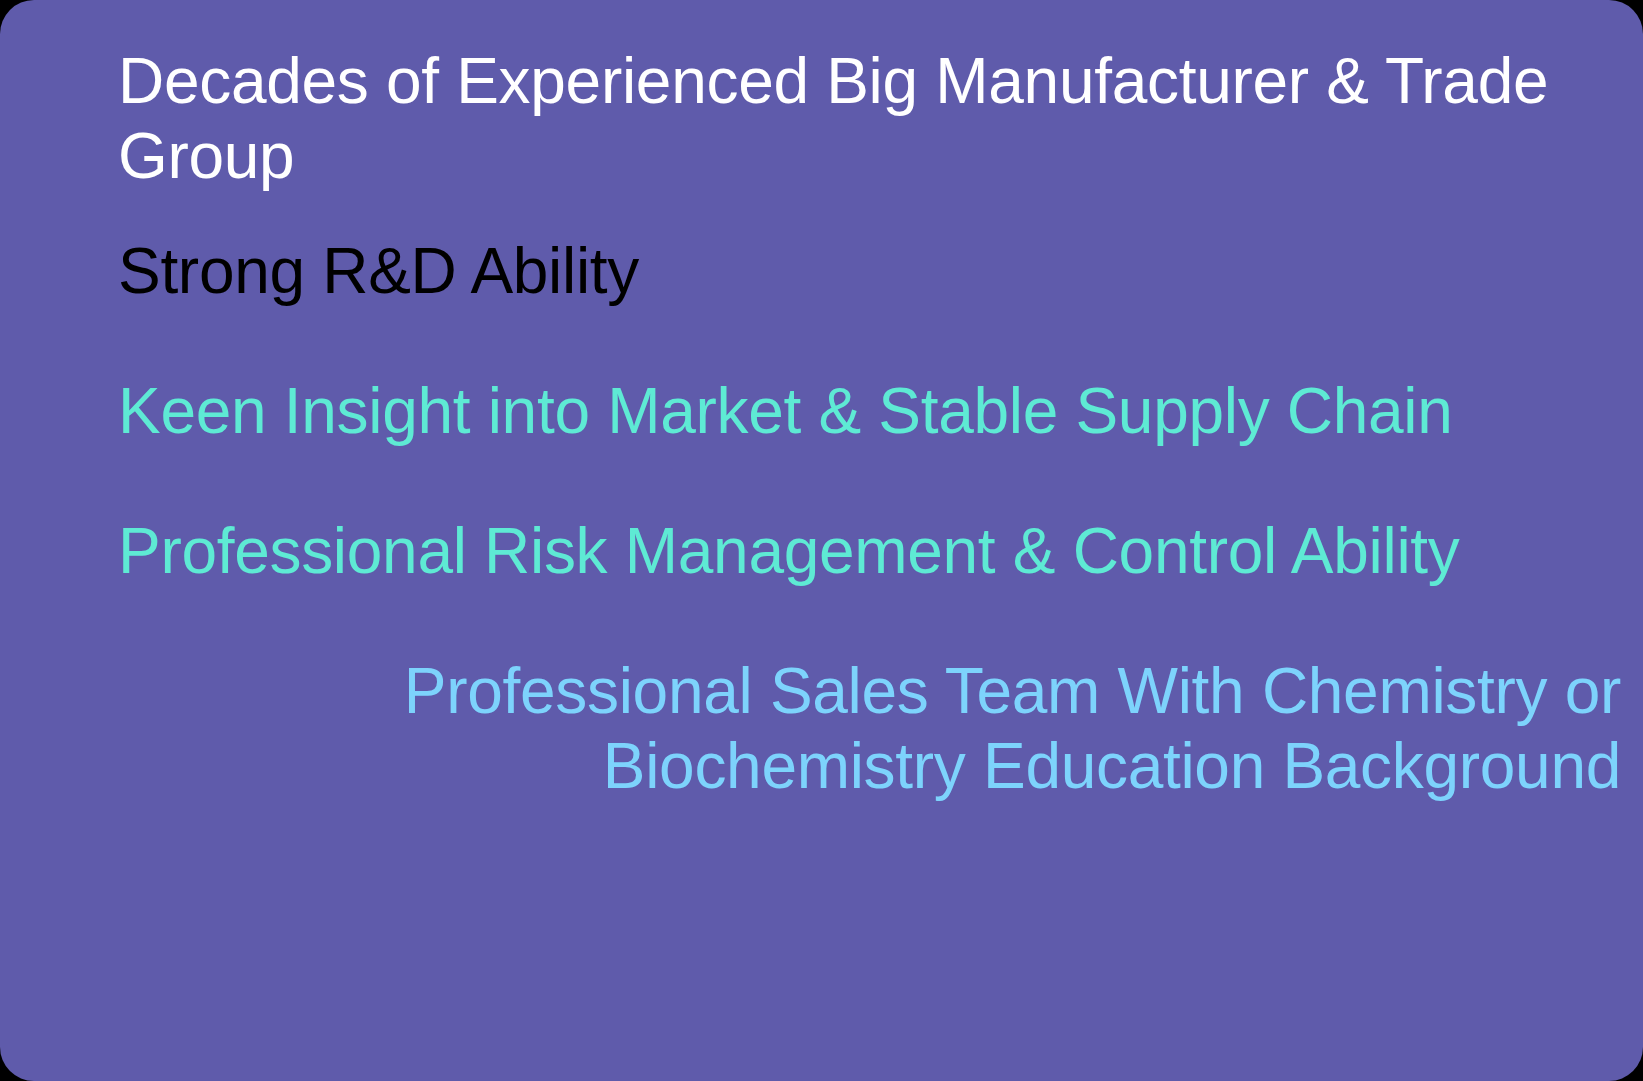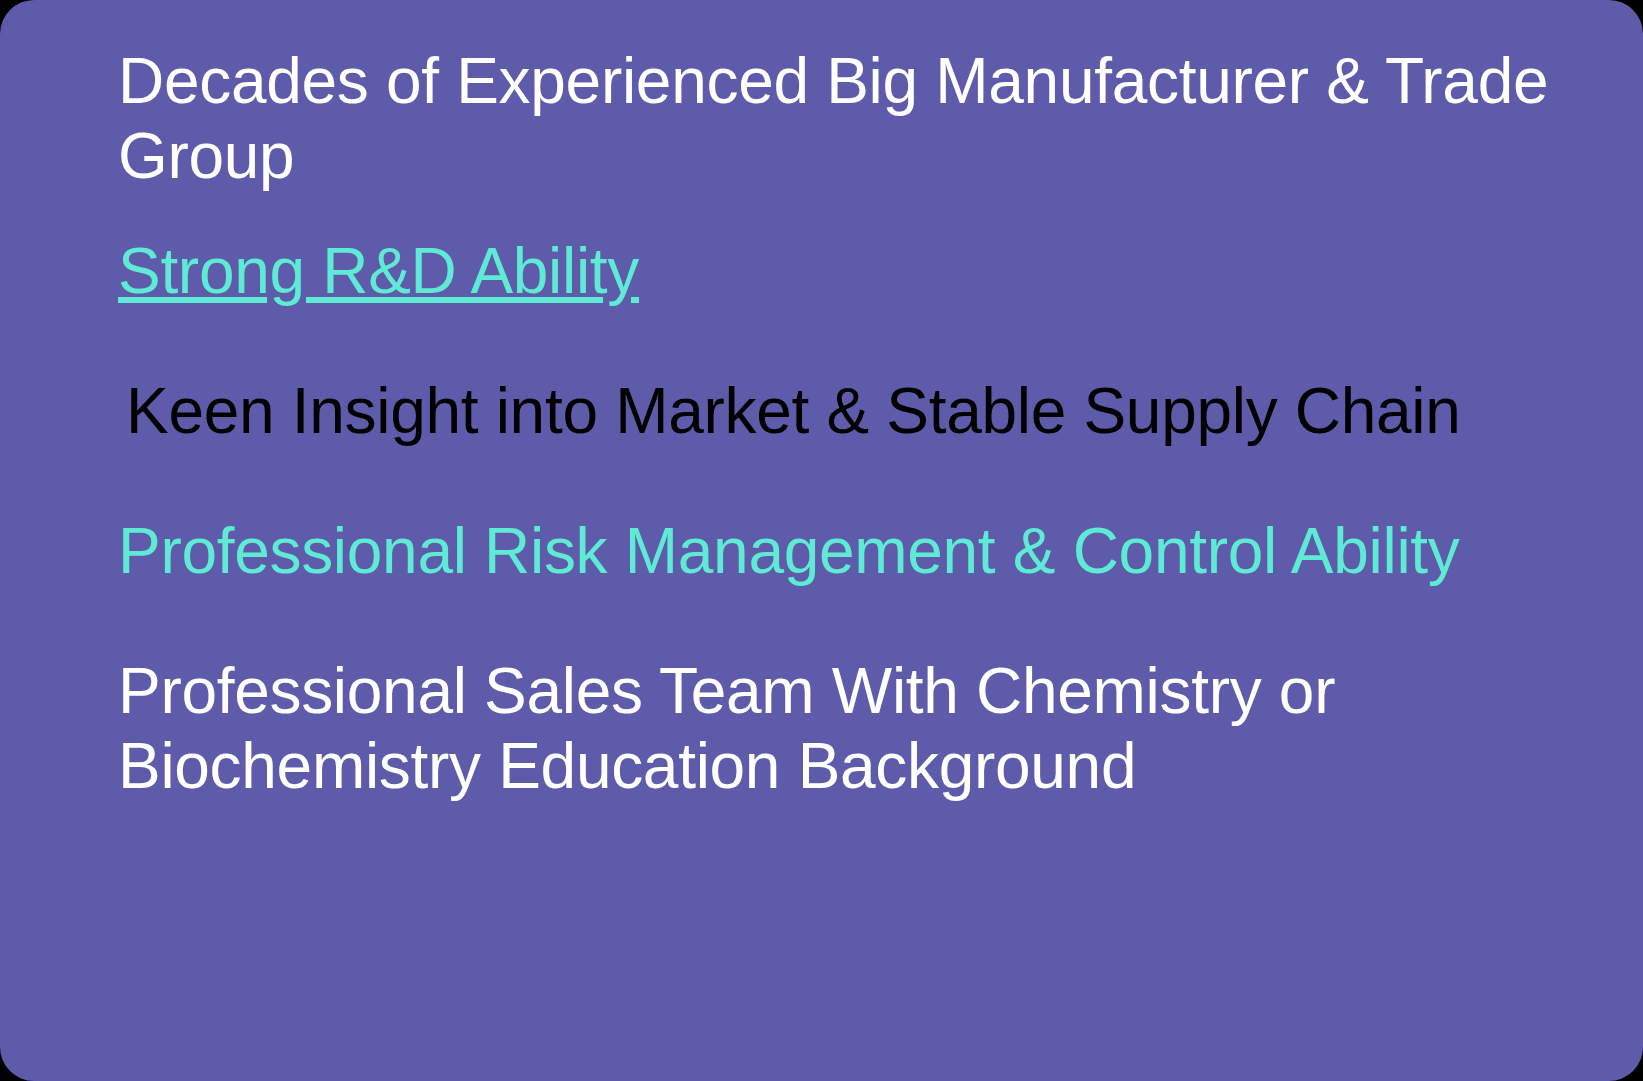--- a/index.html
+++ b/index.html
@@ -60,22 +60,22 @@
 </style>
 </head>
 <body style="background: rgb(0, 0, 0);">
 
 <div id="advantages-card" style="background: rgb(95, 91, 171); border-radius: 34px;">
   <div class="card-inner">
 
     <p class="advantage-line" style="color: rgb(255, 255, 255);">Decades of Experienced Big Manufacturer &amp; Trade Group</p>
 
 
-    <p class="advantage-line spaced" style="color: #5eead4; text-decoration: underline;">Strong R&amp;D Ability</p>
+    <p class="advantage-line spaced" style="color: #000000;">Strong R&amp;D Ability</p>
 
-    <p class="advantage-line spaced" style="color: #000000; margin-left: 8px;">Keen Insight into Market &amp; Stable Supply Chain</p>
+    <p class="advantage-line spaced" style="color: #5eead4;">Keen Insight into Market &amp; Stable Supply Chain</p>
 
     <p class="advantage-line spaced" style="color: #5eead4;">Professional Risk Management &amp; Control Ability</p>
 
-    <p class="advantage-line last" style="color: #ffffff;">Professional Sales Team With Chemistry or Biochemistry Education Background</p>
+    <p class="advantage-line last" style="color: #7dd3fc; text-align: right;">Professional Sales Team With Chemistry or Biochemistry Education Background</p>
 
   </div>
 </div>
 
 </body></html>

